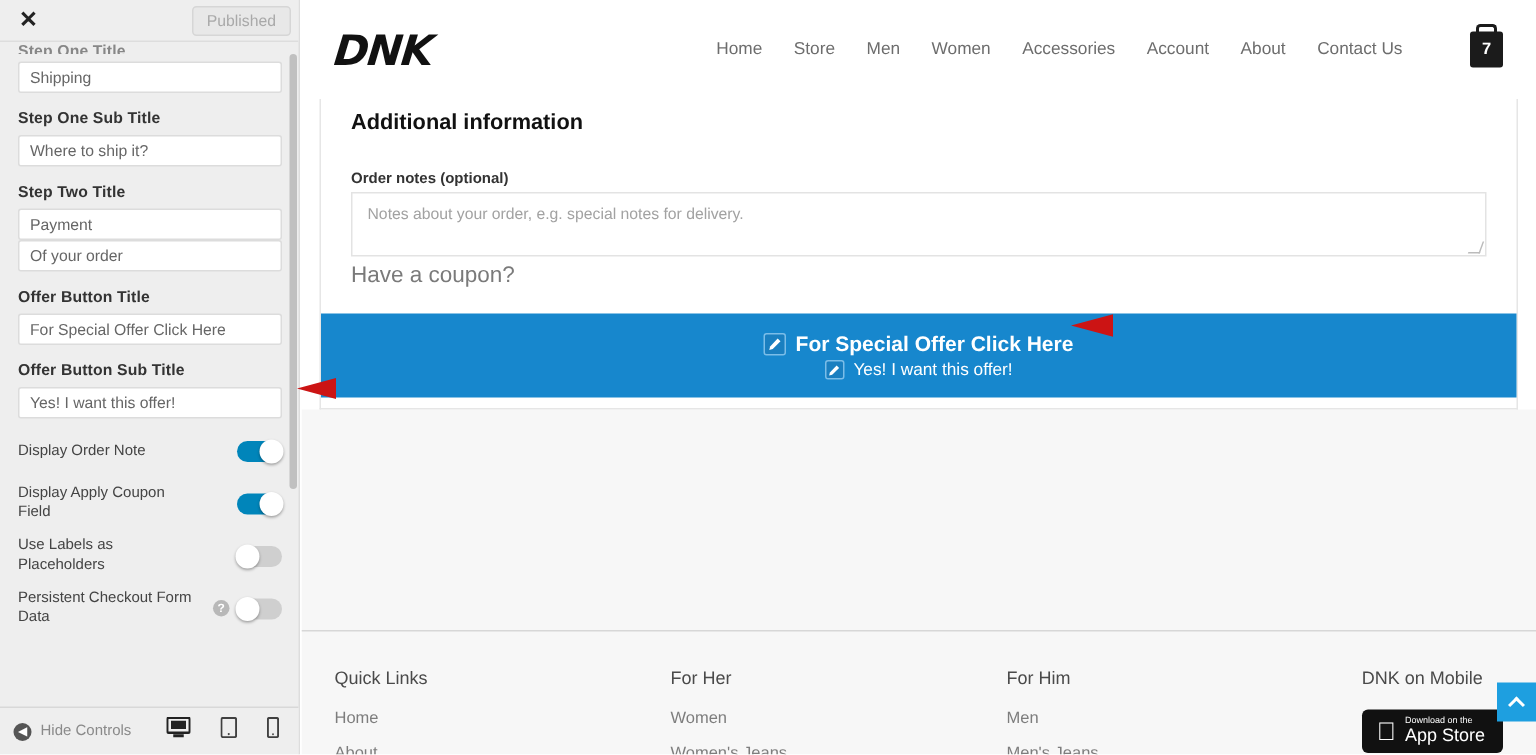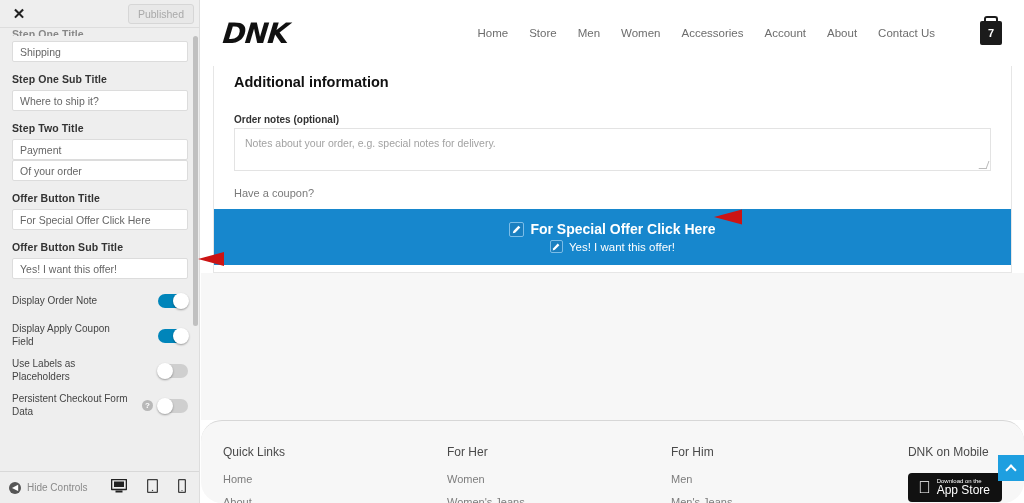--- a/index.html
+++ b/index.html
@@ -135,42 +135,42 @@
   }
   #notes-label { font-size: 10px; font-weight: 700; color: #333; margin-top: 24px; }
   #notes-box {
     margin-top: 3px; height: 43px; border: 1px solid #e3e3e3; background: #fff;
     font-size: 10.5px; color: #a2a2a2; padding: 8px 10px; position: relative;
   }
   #notes-box .grip {
     position: absolute; right: 2px; bottom: 1px; width: 8px; height: 8px;
     border-right: 1px solid #bbb; border-bottom: 1px solid #bbb; transform: skewX(-20deg);
   }
-  #coupon-text { font-size: 11px; color: #7a7a7a; margin-top: 16px; }
+  #coupon-text { font-size: 15px; color: #7a7a7a; margin-top: 4px; }
 
   #offer-btn {
     position: absolute; left: 0; right: 0; top: 143px;
     height: 56px; background: #1787cd;
     display: flex; flex-direction: column; align-items: center; justify-content: center;
     gap: 3px; cursor: pointer;
   }
   .offer-line { display: flex; align-items: center; gap: 6px; }
   .offer-main { font-size: 14px; font-weight: 700; color: #ffffff; }
   .offer-sub { font-size: 11.5px; color: #ffffff; }
   .pencil {
     width: 15px; height: 15px; border: 1px solid #7bbde8; border-radius: 2px;
     background: #1a7fc0; display: flex; align-items: center; justify-content: center;
     flex: none; cursor: pointer;
   }
   .pencil.sm { width: 13px; height: 13px; }
 
   #gap-area { height: 147px; background: #f7f7f7; }
   #site-footer {
     position: relative; background: #f7f7f7; border-top: 1px solid #d7d7d7;
-    height: 83px; padding: 24px 22px 0; border-radius: 21px;
+    height: 83px; padding: 24px 22px 0;
   }
   #footer-cols { display: flex; }
   .fcol { width: 224px; }
   .fcol.last { width: auto; margin-left: auto; }
   .fcol-title { font-size: 12px; color: #4a4a4a; margin-bottom: 14px; white-space: nowrap; }
   .fcol-link { font-size: 11px; color: #7d7d7d; margin-bottom: 11px; white-space: nowrap; }
   #appstore {
     display: inline-flex; align-items: center; gap: 6px;
     background: #111; border-radius: 4px; padding: 5px 12px 5px 10px; cursor: pointer;
   }

